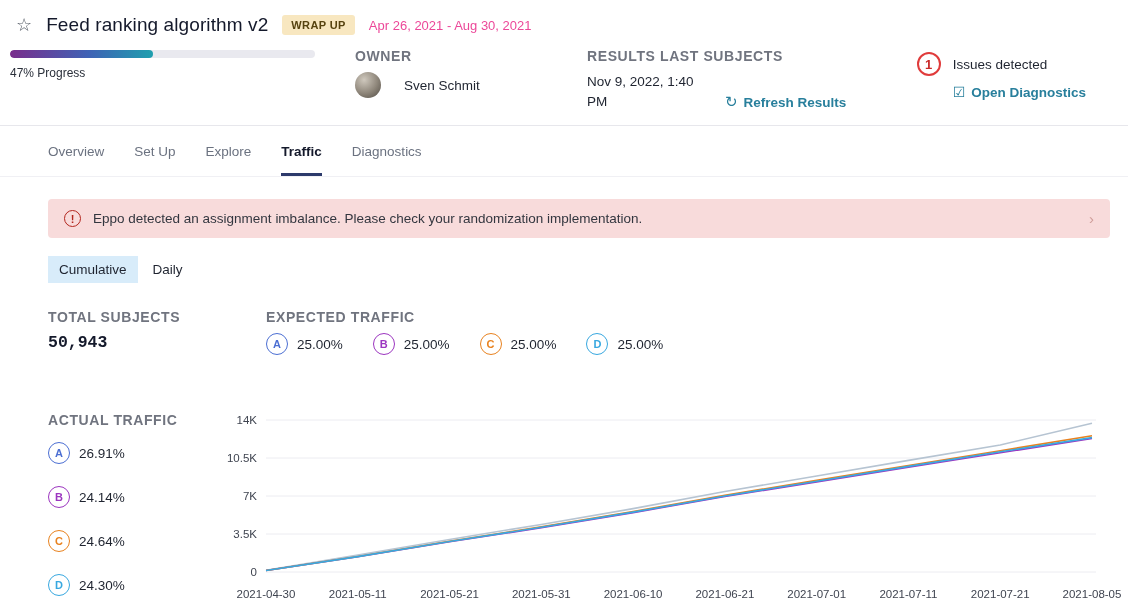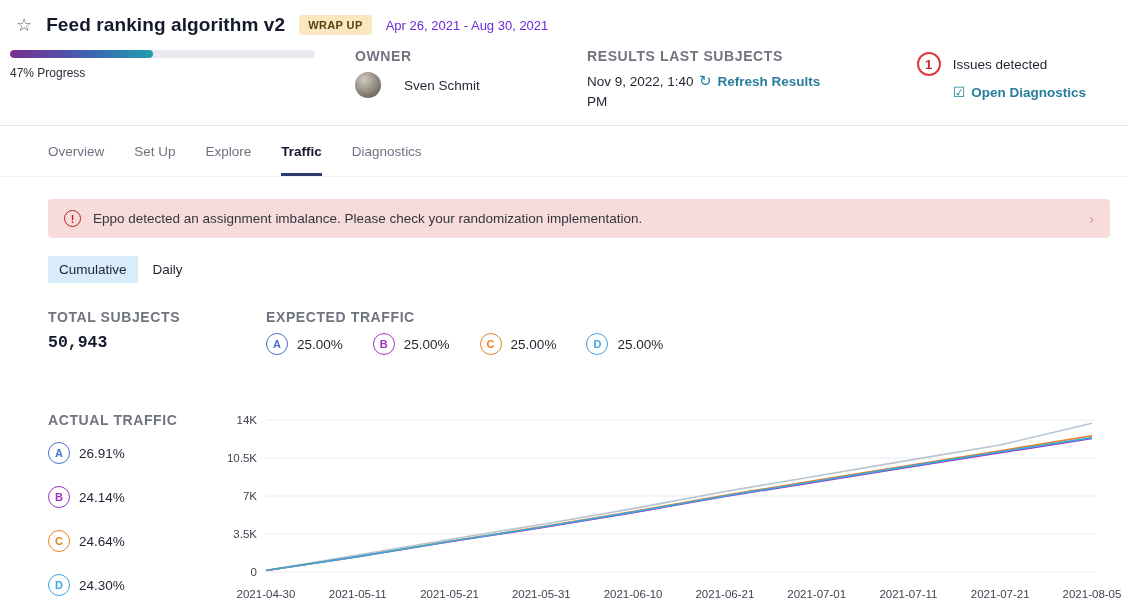--- a/index.html
+++ b/index.html
@@ -2,38 +2,38 @@
 <html><head>
 <meta charset="utf-8">
 <style>
   * { margin:0; padding:0; box-sizing:border-box; }
   html,body { width:1128px; height:602px; background:#ffffff; font-family:"Liberation Sans", sans-serif; color:#1f2430; overflow:hidden; }
 
   
   .header { padding:14px 0 0 0; }
   .title-row { display:flex; align-items:center; gap:14px; padding:0 16px; }
   .star { font-size:18px; color:#555c66; cursor:pointer; line-height:1; }
-  h1.exp-title { font-size:19px; font-weight:700; color:#14192b; letter-spacing:.1px; }
+  h1.exp-title { font-size:19px; font-weight:400; color:#14192b; letter-spacing:.1px; }
   .wrapup-badge { background:#f8e7c0; color:#57430f; font-size:11px; font-weight:700; letter-spacing:.4px; padding:4px 9px; border-radius:3px; cursor:pointer; }
-  .date-range { font-size:13px; color:#6d28d9; }
+  .date-range { font-size:13px; color:#ec4899; }
 
   .meta-row { display:flex; align-items:flex-start; padding:10px 0 0 10px; }
   .progress-col { width:305px; margin-top:4px; }
   .progress-track { width:100%; height:8px; background:#e9e9ef; border-radius:4px; overflow:hidden; }
   .progress-fill { height:100%; border-radius:4px; background:linear-gradient(90deg,#7a2d8c 0%,#3f62b5 55%,#1f9fae 100%); }
   .progress-label { font-size:12px; color:#2a2f3a; margin-top:8px; }
 
   .meta-label { font-size:14px; font-weight:700; color:#70747f; letter-spacing:.6px; margin-bottom:8px; }
   .owner-col { margin-left:40px; width:232px; margin-top:2px; }
   .owner-body { display:flex; align-items:center; gap:23px; }
   .avatar { width:26px; height:26px; border-radius:50%; background:radial-gradient(circle at 35% 30%, #cfc8bd 0%, #8d8579 55%, #4f4a42 100%); }
   .owner-name { font-size:13.5px; color:#1f2430; }
 
   .results-col { margin-top:2px; width:275px; }
-  .results-body { display:flex; align-items:flex-start; }
+  .results-body { display:flex; align-items:flex-end; gap:26px; }
   .results-time { font-size:13.5px; color:#1f2430; width:112px; line-height:1.45; }
   .link { color:#287f9c; font-size:13.5px; font-weight:700; cursor:pointer; display:flex; align-items:center; gap:6px; white-space:nowrap; }
   .refresh-glyph { font-size:15px; font-weight:400; }
 
   .issues-col { margin-left:auto; margin-right:42px; margin-top:6px; }
   .issues-row { display:flex; align-items:center; gap:12px; }
   .issues-count { width:24px; height:24px; border:2px solid #e03b3b; border-radius:50%; color:#c92a2a; font-size:13px; font-weight:700; display:flex; align-items:center; justify-content:center; }
   .issues-text { font-size:13.5px; color:#1f2430; }
   .issues-link-row { margin-top:8px; margin-left:36px; }
   .diag-glyph { font-size:14px; font-weight:400; }

